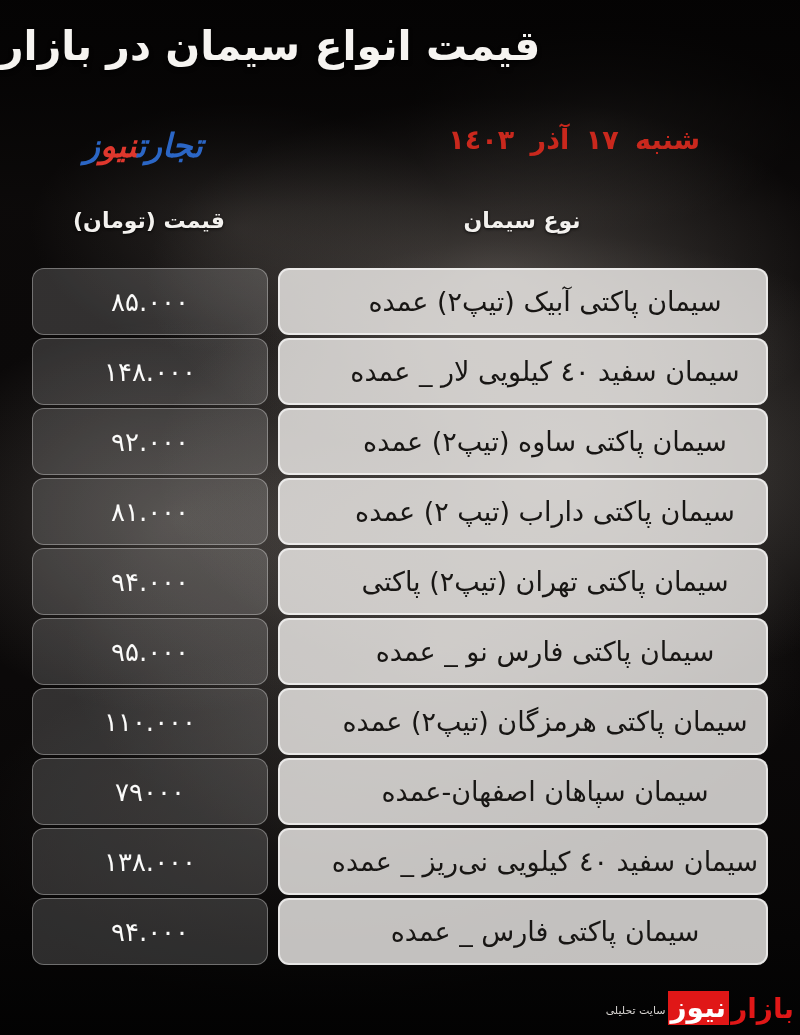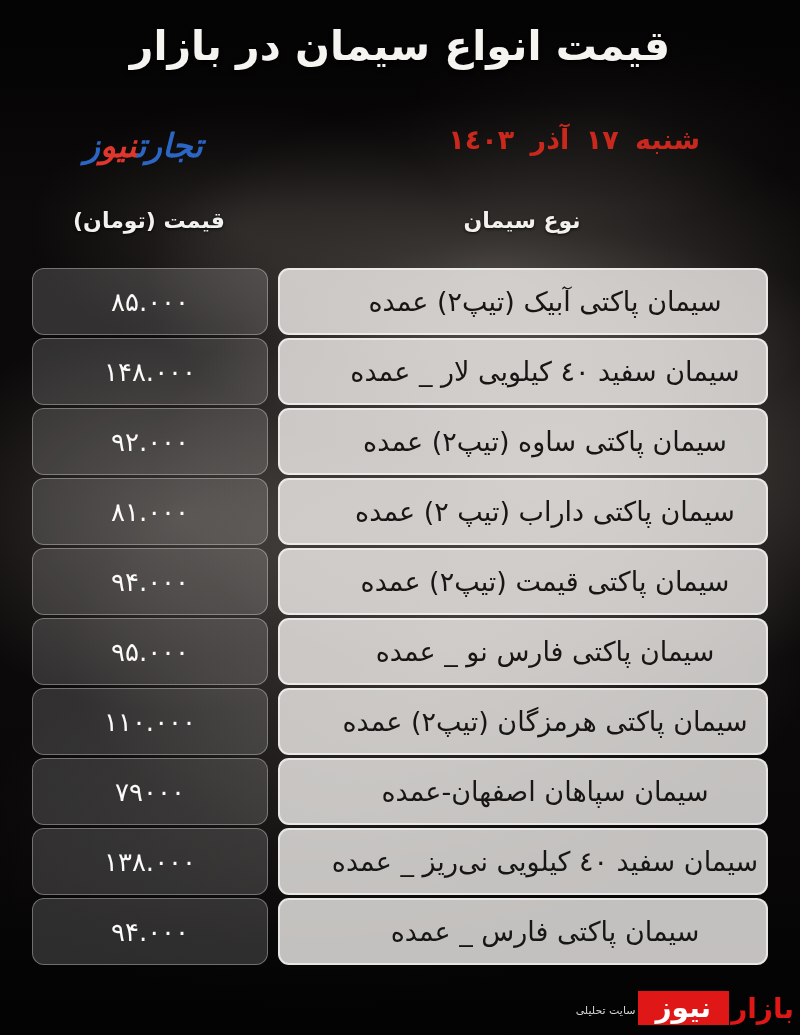--- a/index.html
+++ b/index.html
@@ -14,21 +14,21 @@
       radial-gradient(ellipse 300px 180px at 30% 22%, rgba(110,104,99,0.35), transparent 70%),
       radial-gradient(ellipse 560px 320px at 70% 45%, rgba(165,158,150,0.50), transparent 72%),
       radial-gradient(ellipse 380px 280px at 22% 50%, rgba(125,118,112,0.42), transparent 70%),
       radial-gradient(ellipse 520px 300px at 55% 63%, rgba(140,133,127,0.38), transparent 72%),
       radial-gradient(ellipse 460px 240px at 40% 80%, rgba(100,95,90,0.30), transparent 75%),
       radial-gradient(ellipse 260px 140px at 75% 12%, rgba(90,85,80,0.30), transparent 75%),
       #0b0909;
   }
   .title{
     position:absolute;top:22px;left:0;right:0;margin:0;
-    text-align:center;direction:rtl;
+    text-align:left;direction:rtl;
     font-size:41px;font-weight:bold;color:var(--title-white,#f6f4f1);
     text-shadow:0 2px 4px rgba(0,0,0,0.8);
   }
   .date{
     position:absolute;top:124px;right:100px;direction:rtl;
     font-size:27px;font-weight:bold;color:var(--date-red,#c9281d);
     word-spacing:7px;letter-spacing:1px;
   }
   .brand{
     position:absolute;top:126px;left:84px;direction:rtl;
@@ -62,21 +62,21 @@
     display:flex;align-items:center;justify-content:center;
     color:var(--name-text,#181614);font-size:27px;padding-left:44px;
   }
   .wm{
     position:absolute;right:6px;bottom:10px;z-index:5;
     display:flex;direction:rtl;align-items:center;gap:2px;
   }
   .wm-red{color:var(--watermark-red,#e01717);font-size:28px;font-weight:bold;}
   .wm-block{
     background:var(--watermark-red,#e01717);color:#fff;
-    font-size:28px;font-weight:bold;padding:0 18px;line-height:34px;
+    font-size:28px;font-weight:bold;padding:0 3px;line-height:34px;
   }
   .wm-tag{color:#d8d5d2;font-size:11px;align-self:flex-end;margin-bottom:8px;white-space:nowrap;}
 </style>
 </head>
 <body>
 
 <div class="stage">
 
   <h1 class="title">قیمت انواع سیمان در بازار</h1>
 
@@ -105,21 +105,21 @@
       <div class="name-cell">سیمان پاکتی ساوه (تیپ۲) عمده</div>
     </div>
 
     <div class="row">
       <div class="price-cell">۸۱.۰۰۰</div>
       <div class="name-cell">سیمان پاکتی داراب (تیپ ۲) عمده</div>
     </div>
 
     <div class="row">
       <div class="price-cell">۹۴.۰۰۰</div>
-      <div class="name-cell">سیمان پاکتی قیمت (تیپ۲) عمده</div>
+      <div class="name-cell">سیمان پاکتی تهران (تیپ۲) پاکتی</div>
     </div>
 
     <div class="row">
       <div class="price-cell">۹۵.۰۰۰</div>
       <div class="name-cell">سیمان پاکتی فارس نو _ عمده</div>
     </div>
 
     <div class="row">
       <div class="price-cell">۱۱۰.۰۰۰</div>
       <div class="name-cell">سیمان پاکتی هرمزگان (تیپ۲) عمده</div>

